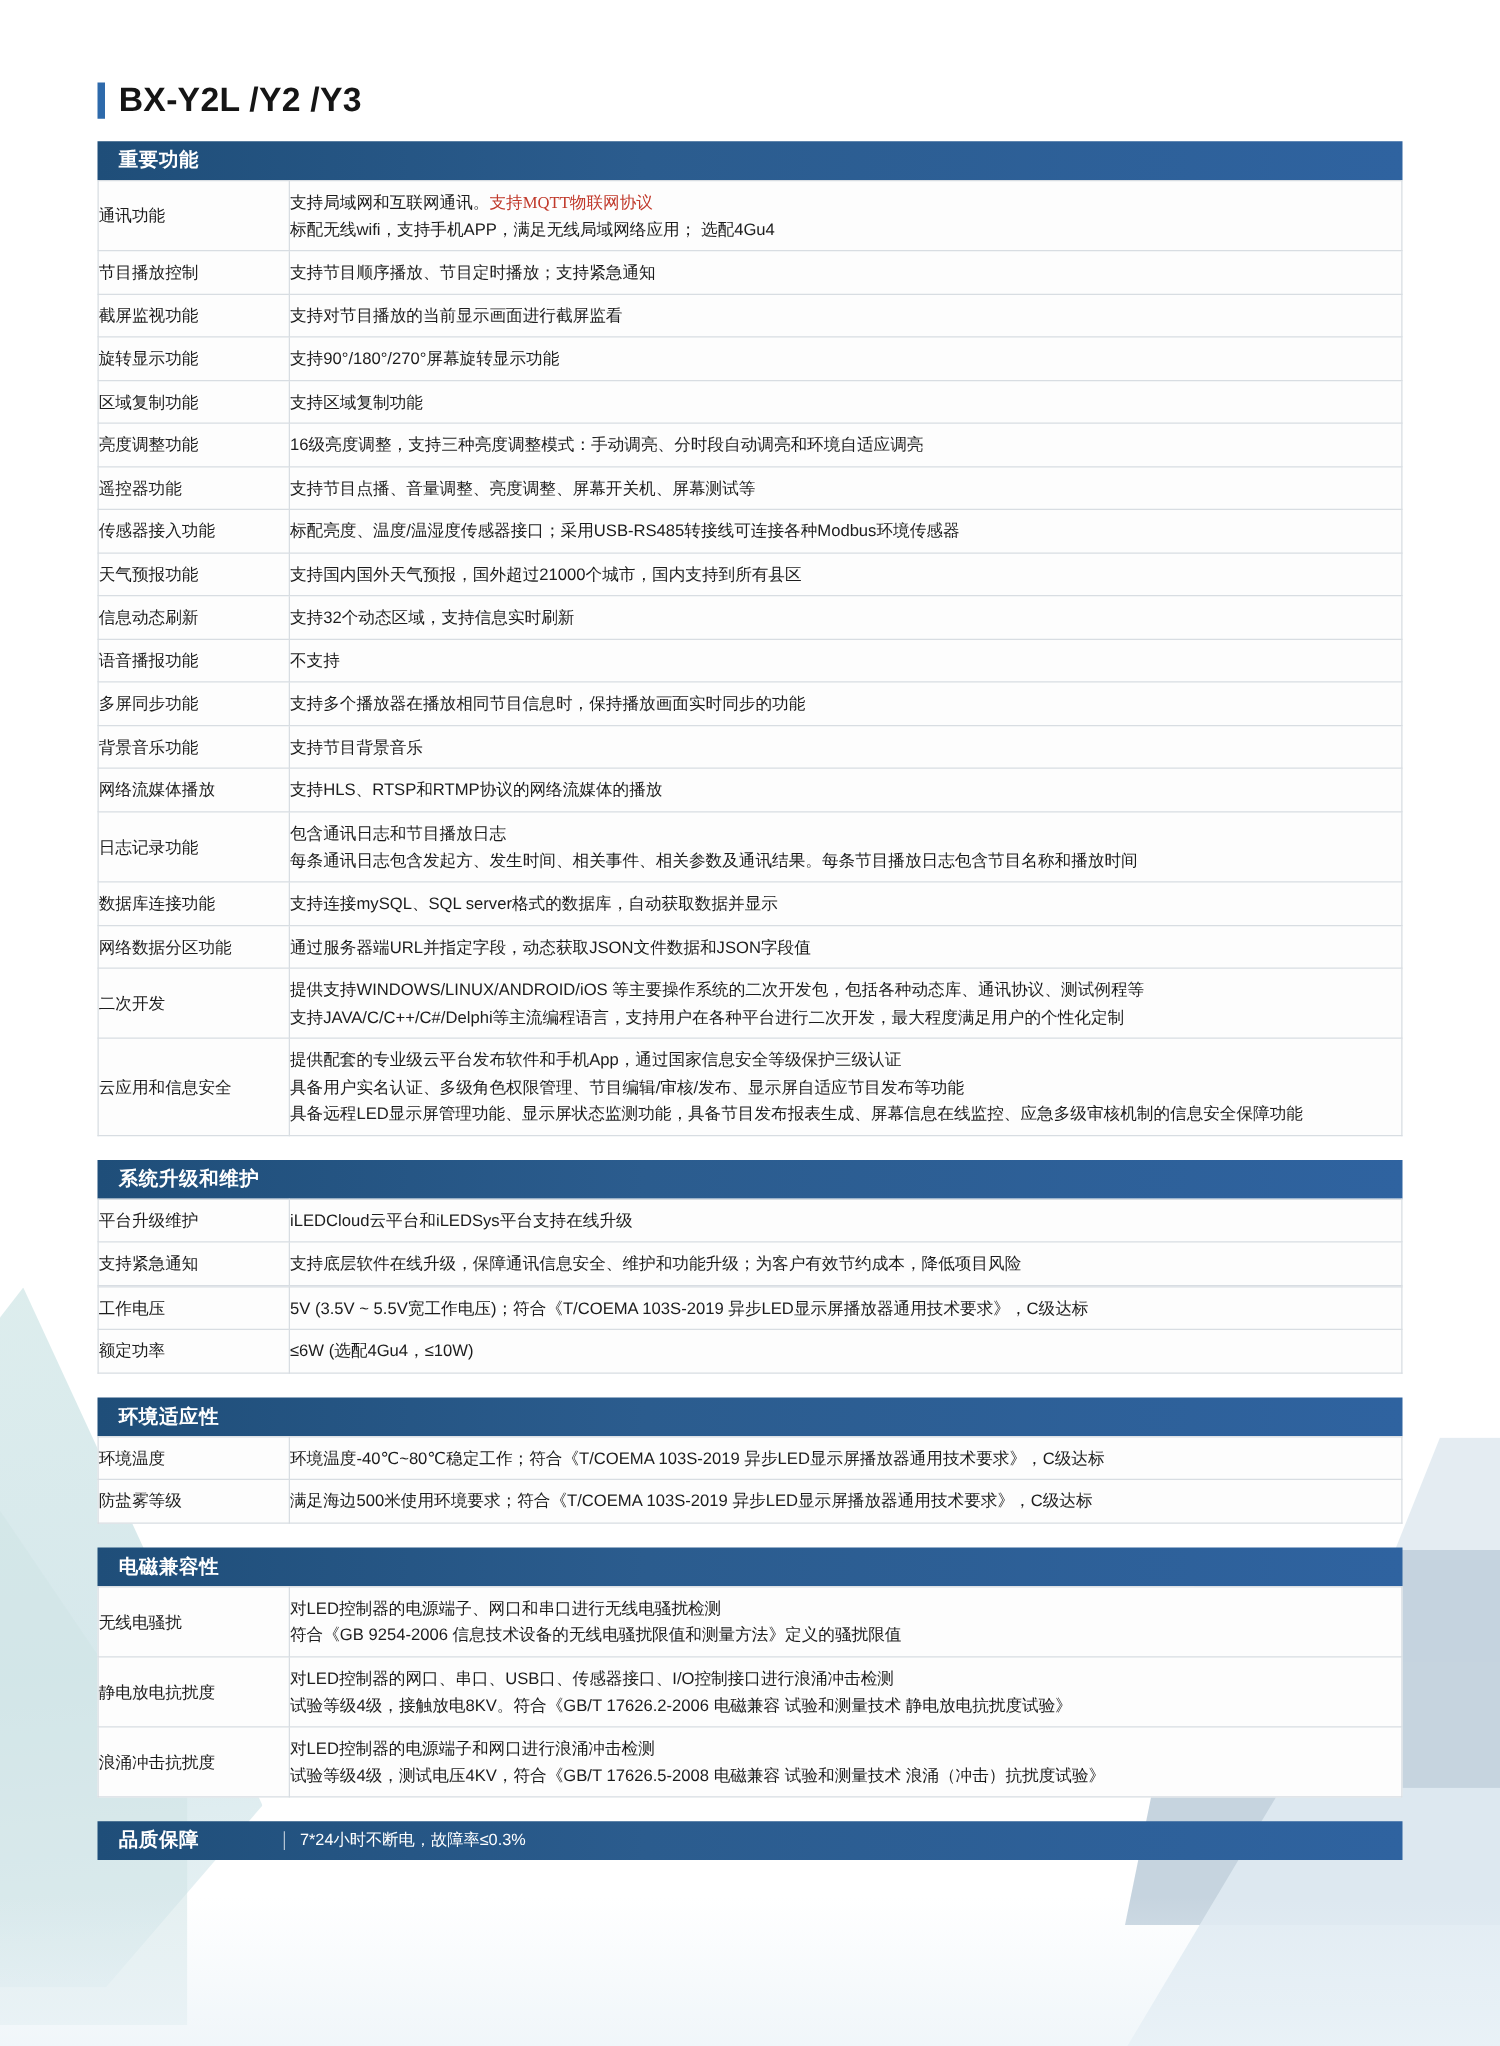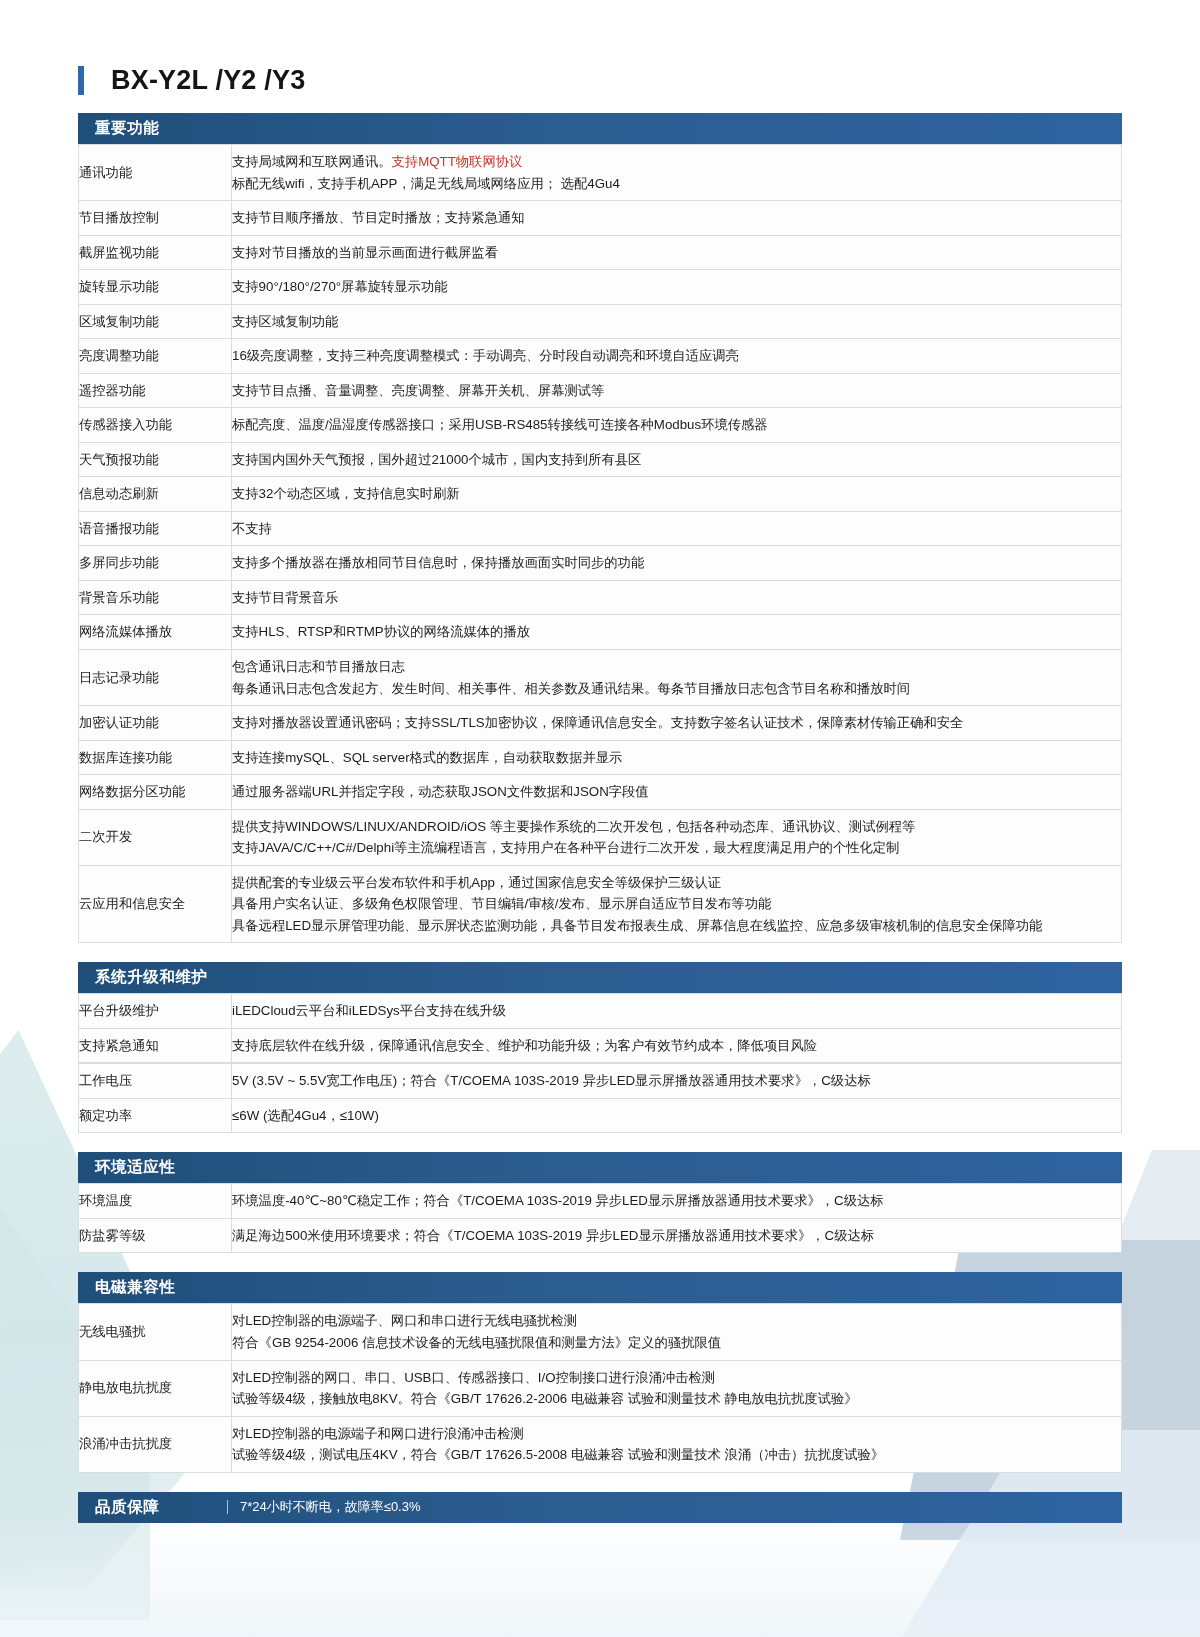--- a/index.html
+++ b/index.html
@@ -85,21 +85,20 @@
   .page {
     position: relative;
     z-index: 2;
     padding: 0;
   }
 
   .title-wrap {
     display: flex;
     align-items: center;
     margin: 66px 0 18px 78px;
-    gap: 16px;
   }
   .title-bar {
     width: 6px;
     height: 29px;
     background: #2e6aab;
     margin-right: 11px;
     flex: none;
   }
   .title-text {
     font-size: 27px;
@@ -193,21 +192,21 @@
     <div id="sections-root">
         <div class="sec-block">
           <div class="sec-head first">
             <span class="sec-head-label">重要功能</span>
           </div>
           <table class="spec">
             <tbody>
               <tr>
                 <td class="k">通讯功能</td>
                 <td class="v">
-                  <span class="line" style="display: block;">支持局域网和互联网通讯。<span class="hl-red">支持MQTT物联网协议</span></span>
+                  <span class="line" style="display: block; font-family: Liberation Serif, serif;">支持局域网和互联网通讯。<span class="hl-red">支持MQTT物联网协议</span></span>
                   <span class="line">标配无线wifi，支持手机APP，满足无线局域网络应用；  选配4Gu4</span>
                 </td>
               </tr>
               <tr>
                 <td class="k">节目播放控制</td>
                 <td class="v">
                   <span class="line">支持节目顺序播放、节目定时播放；支持紧急通知</span>
                 </td>
               </tr>
               <tr>
@@ -280,26 +279,20 @@
                 <td class="k">网络流媒体播放</td>
                 <td class="v">
                   <span class="line">支持HLS、RTSP和RTMP协议的网络流媒体的播放</span>
                 </td>
               </tr>
               <tr>
                 <td class="k">日志记录功能</td>
                 <td class="v">
                   <span class="line">包含通讯日志和节目播放日志</span>
                   <span class="line">每条通讯日志包含发起方、发生时间、相关事件、相关参数及通讯结果。每条节目播放日志包含节目名称和播放时间</span>
-                </td>
-              </tr>
-              <tr>
-                <td class="k">加密认证功能</td>
-                <td class="v">
-                  <span class="line">支持对播放器设置通讯密码；支持SSL/TLS加密协议，保障通讯信息安全。支持数字签名认证技术，保障素材传输正确和安全</span>
                 </td>
               </tr>
               <tr>
                 <td class="k">数据库连接功能</td>
                 <td class="v">
                   <span class="line">支持连接mySQL、SQL server格式的数据库，自动获取数据并显示</span>
                 </td>
               </tr>
               <tr>
                 <td class="k">网络数据分区功能</td>

